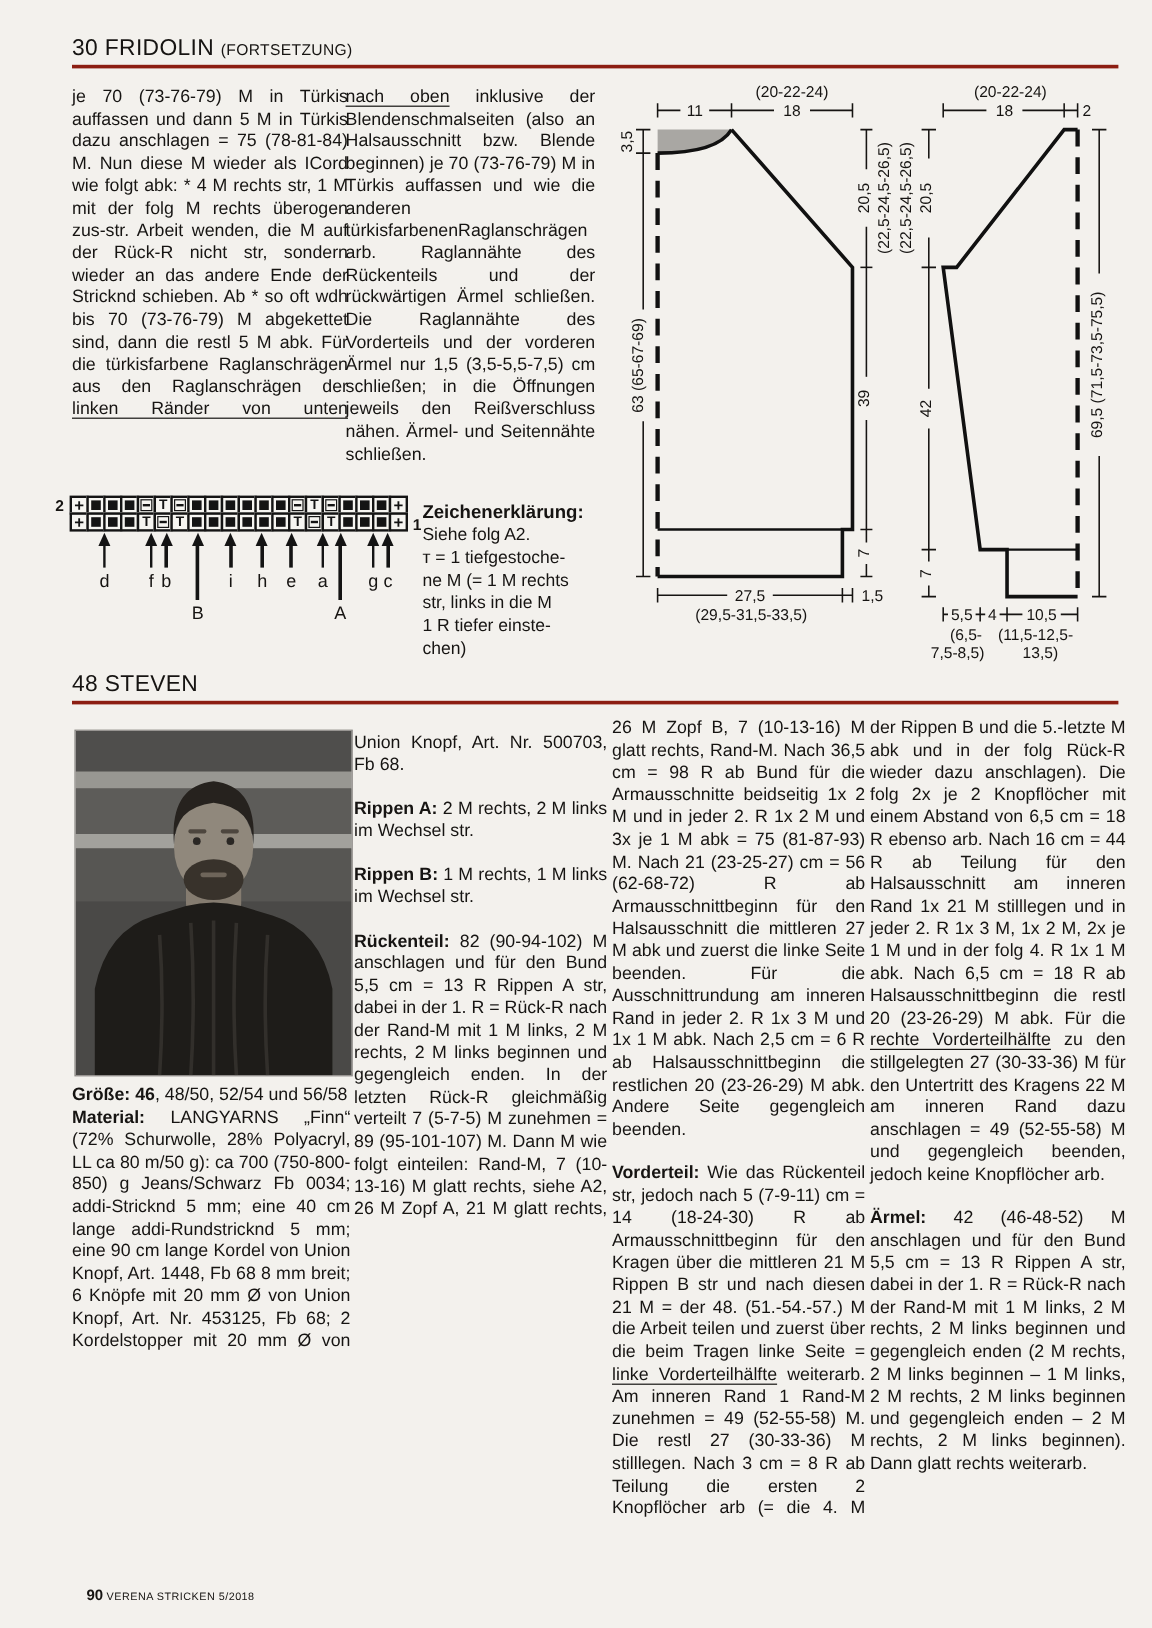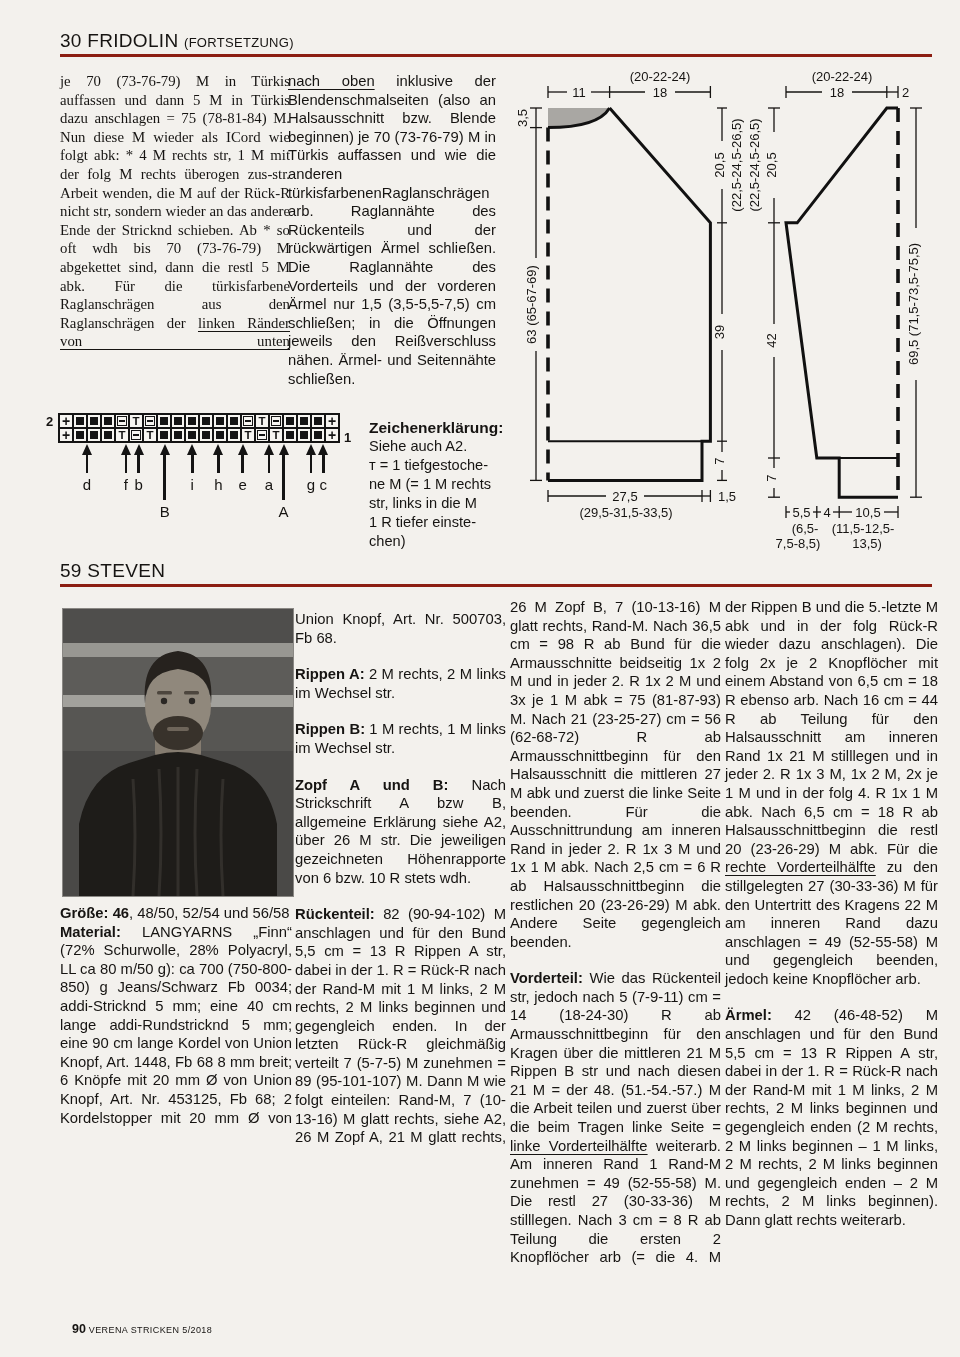--- a/index.html
+++ b/index.html
@@ -22,40 +22,40 @@
   .cell.T{font-size:11.5px;}
   .cell .sq{width:8px;height:8px;background:#141414;display:block;}
   .cell .hb{width:10px;height:10px;border:1.5px solid #141414;box-sizing:border-box;position:relative;display:block;}
   .cell .hb::after{content:"";position:absolute;left:1px;right:1px;top:50%;margin-top:-1.2px;height:2.4px;background:#141414;}
   .row-num{font-size:13px;font-weight:bold;}
   .arrow{position:absolute;top:0;transform:translateX(-50%);display:flex;flex-direction:column;align-items:center;}
   .arrow .head{width:0;height:0;border-left:5.5px solid transparent;border-right:5.5px solid transparent;border-bottom:11px solid #141414;}
   .arrow .shaft{width:2.6px;height:19px;background:#141414;margin-top:-1px;}
   .arrow.long .shaft{height:46px;width:3.2px;}
   .arrow .albl{font-size:15px;margin-top:3px;color:#161412;}
-  .legend{font-size:14.6px;line-height:19px;margin-left:17px;}
+  .legend{font-size:14.6px;line-height:19px;}
   .legend .ltitle{font-weight:bold;font-size:15.5px;}
   svg text{font-family:"Liberation Sans",sans-serif;fill:#161412;}
   .dim{stroke:#161412;stroke-width:1.3;}
   .outline{stroke:#111;stroke-width:3;fill:none;stroke-linejoin:miter;}
   .thin{stroke:#111;stroke-width:2;fill:none;}
   .footer{font-size:9px;letter-spacing:.4px;}
   .footer .pg{font-size:12.5px;font-weight:bold;letter-spacing:0;}
 </style>
 </head>
 <body>
 
 <div class="abs sect-title" style="left:60px;top:30px;">
   <span>30</span>
   <span>FRIDOLIN</span>
   <span class="suffix">(FORTSETZUNG)</span>
 </div>
 <div class="abs sect-rule" style="left:60px;top:54px;width:872px;"></div>
 
-<div class="abs coltext" style="left:60px;top:72px;width:230px;font-family:Liberation Serif, serif;">
+<div class="abs coltext" style="left:60px;top:72px;width:230px;">
   <p class="cont"><span>je 70 (73-76-79) M in Türkis auffassen und dann 5 M in Türkis dazu anschlagen = 75 (78-81-84) M. Nun diese M wieder als ICord wie folgt abk: * 4 M rechts str, 1 M mit der folg M rechts überogen zus-str. Arbeit wenden, die M auf der Rück-R nicht str, sondern wieder an das andere Ende der Stricknd schieben. Ab * so oft wdh bis 70 (73-76-79) M abgekettet sind, dann die restl 5 M abk. Für die türkisfarbene Raglanschrägen aus den Raglanschrägen der </span><span class="ul">linken Ränder von unten</span></p>
 </div>
 
 <div class="abs coltext" style="left:288px;top:72px;width:208px;">
   <p><span class="ul">nach oben</span><span> inklusive der Blendenschmalseiten (also an Halsausschnitt bzw. Blende beginnen) je 70 (73-76-79) M in Türkis auffassen und wie die anderen türkisfarbenenRaglanschrägen arb. Raglannähte des Rückenteils und der rückwärtigen Ärmel schließen. Die Raglannähte des Vorderteils und der vorderen Ärmel nur 1,5 (3,5-5,5-7,5) cm schließen; in die Öffnungen jeweils den Reißverschluss nähen. Ärmel- und Seitennähte schließen.</span></p>
 </div>
 
 <span class="abs row-num" style="left:46px;top:414px;">2</span>
 <div class="abs" style="left:58px;top:413px;">
     <div class="chart-row">
@@ -217,21 +217,21 @@
     </div>
     <div class="arrow" style="left: 94.1%;">
       <span class="head"></span>
       <span class="shaft"></span>
       <span class="albl">c</span>
     </div>
   </div>
 
 <div class="abs legend" style="left:352px;top:418px;width:152px;">
   <div class="ltitle">Zeichenerklärung:</div>
-  <div>Siehe auch A2.</div>
+  <div>Siehe folg A2.</div>
   <div>т = 1 tiefgestoche-</div>
   <div>ne M (= 1 M rechts</div>
   <div>str, links in die M</div>
   <div>1 R tiefer einste-</div>
   <div>chen)</div>
 </div>
 
 <svg class="abs" style="left:496px;top:68px;" width="254" height="458" viewBox="0 0 254 458">
   <path d="M52 40 L113.6 40 C104 56 78 59.6 52 59.6 Z" fill="#a9a7a3" stroke="none"></path>
   <path class="outline" d="M113.6 40 C104 56 78 59.6 52 59.6"></path>
@@ -333,21 +333,21 @@
   <text x="59.5" y="448.5" font-size="13" text-anchor="middle">5,5</text>
   <text x="85" y="448.5" font-size="13" text-anchor="middle">4</text>
   <text x="126" y="448.5" font-size="13" text-anchor="middle">10,5</text>
   <text x="63" y="465" font-size="13" text-anchor="middle">(6,5-</text>
   <text x="121" y="465" font-size="13" text-anchor="middle">(11,5-12,5-</text>
   <text x="56" y="480" font-size="13" text-anchor="middle">7,5-8,5)</text>
   <text x="125" y="480" font-size="13" text-anchor="middle">13,5)</text>
 </svg>
 
 <div class="abs sect-title" style="left:60px;top:560px;">
-  <span>59</span>
+  <span>48</span>
   <span>STEVEN</span>
 </div>
 <div class="abs sect-rule" style="left:60px;top:584px;width:872px;"></div>
 
 <svg class="abs" style="left:62px;top:608px;border:1px solid #8a8884;" width="230" height="287" viewBox="0 0 230 287">
   <rect width="230" height="287" fill="#6e6d6a"></rect>
   <rect y="0" width="230" height="34" fill="#4f4e4c"></rect>
   <rect y="34" width="230" height="14" fill="#989792"></rect>
   <rect y="48" width="230" height="38" fill="#5d5c59"></rect>
   <rect y="86" width="230" height="12" fill="#a2a19c"></rect>
@@ -368,21 +368,20 @@
 
 <div class="abs coltext" style="left:60px;top:904px;width:232px;">
   <p style="margin-bottom:0;"><b>Größe:</b> <b>46</b><span>, 48/50, 52/54 und 56/58</span></p>
   <p class="cont" style="margin-bottom:0;"><b>Material:</b><span> LANGYARNS „Finn“ (72% Schurwolle, 28% Polyacryl, LL ca 80 m/50 g): ca 700 (750-800-850) g Jeans/Schwarz Fb 0034; addi-Stricknd 5 mm; eine 40 cm lange addi-Rundstricknd 5 mm; eine 90 cm lange Kordel von Union Knopf, Art. 1448, Fb 68 8 mm breit; 6 Knöpfe mit 20 mm Ø von Union Knopf, Art. Nr. 453125, Fb 68; 2 Kordelstopper mit 20 mm Ø von</span></p>
 </div>
 
 <div class="abs coltext" style="left:295px;top:610px;width:211px;">
   <p><span>Union Knopf, Art. Nr. 500703, Fb 68.</span></p>
   <p><b>Rippen A:</b><span> 2 M rechts, 2 M links im Wechsel str.</span></p>
   <p><b>Rippen B:</b><span> 1 M rechts, 1 M links im Wechsel str.</span></p>
-  <p><b>Zopf A und B:</b><span> Nach Strickschrift A bzw B, allgemeine Erklärung siehe A2, über 26 M str. Die jeweiligen gezeichneten Höhenrapporte von 6 bzw. 10 R stets wdh.</span></p>
   <p class="cont" style="margin-bottom:0;"><b>Rückenteil:</b><span> 82 (90-94-102) M anschlagen und für den Bund 5,5 cm = 13 R Rippen A str, dabei in der 1. R = Rück-R nach der Rand-M mit 1 M links, 2 M rechts, 2 M links beginnen und gegengleich enden. In der letzten Rück-R gleichmäßig verteilt 7 (5-7-5) M zunehmen = 89 (95-101-107) M. Dann M wie folgt einteilen: Rand-M, 7 (10-13-16) M glatt rechts, siehe A2, 26 M Zopf A, 21 M glatt rechts,</span></p>
 </div>
 
 <div class="abs coltext" style="left:510px;top:598px;width:211px;">
   <p><span>26 M Zopf B, 7 (10-13-16) M glatt rechts, Rand-M. Nach 36,5 cm = 98 R ab Bund für die Armausschnitte beidseitig 1x 2 M und in jeder 2. R 1x 2 M und 3x je 1 M abk = 75 (81-87-93) M. Nach 21 (23-25-27) cm = 56 (62-68-72) R ab Armausschnittbeginn für den Halsausschnitt die mittleren 27 M abk und zuerst die linke Seite beenden. Für die Ausschnittrundung am inneren Rand in jeder 2. R 1x 3 M und 1x 1 M abk. Nach 2,5 cm = 6 R ab Halsausschnittbeginn die restlichen 20 (23-26-29) M abk. Andere Seite gegengleich beenden.</span></p>
   <p class="cont" style="margin-bottom:0;"><b>Vorderteil:</b><span> Wie das Rückenteil str, jedoch nach 5 (7-9-11) cm = 14 (18-24-30) R ab Armausschnittbeginn für den Kragen über die mittleren 21 M Rippen B str und nach diesen 21 M = der 48. (51.-54.-57.) M die Arbeit teilen und zuerst über die beim Tragen linke Seite = </span><span class="ul">linke Vorderteilhälfte</span><span> weiterarb. Am inneren Rand 1 Rand-M zunehmen = 49 (52-55-58) M. Die restl 27 (30-33-36) M stilllegen. Nach 3 cm = 8 R ab Teilung die ersten 2 Knopflöcher arb (= die 4. M</span></p>
 </div>
 
 <div class="abs coltext" style="left:725px;top:598px;width:213px;">
   <p><span>der Rippen B und die 5.-letzte M abk und in der folg Rück-R wieder dazu anschlagen). Die folg 2x je 2 Knopflöcher mit einem Abstand von 6,5 cm = 18 R ebenso arb. Nach 16 cm = 44 R ab Teilung für den Halsausschnitt am inneren Rand 1x 21 M stilllegen und in jeder 2. R 1x 3 M, 1x 2 M, 2x je 1 M und in der folg 4. R 1x 1 M abk. Nach 6,5 cm = 18 R ab Halsausschnittbeginn die restl 20 (23-26-29) M abk. Für die </span><span class="ul">rechte Vorderteilhälfte</span><span> zu den stillgelegten 27 (30-33-36) M für den Untertritt des Kragens 22 M am inneren Rand dazu anschlagen = 49 (52-55-58) M und gegengleich beenden, jedoch keine Knopflöcher arb.</span></p>

